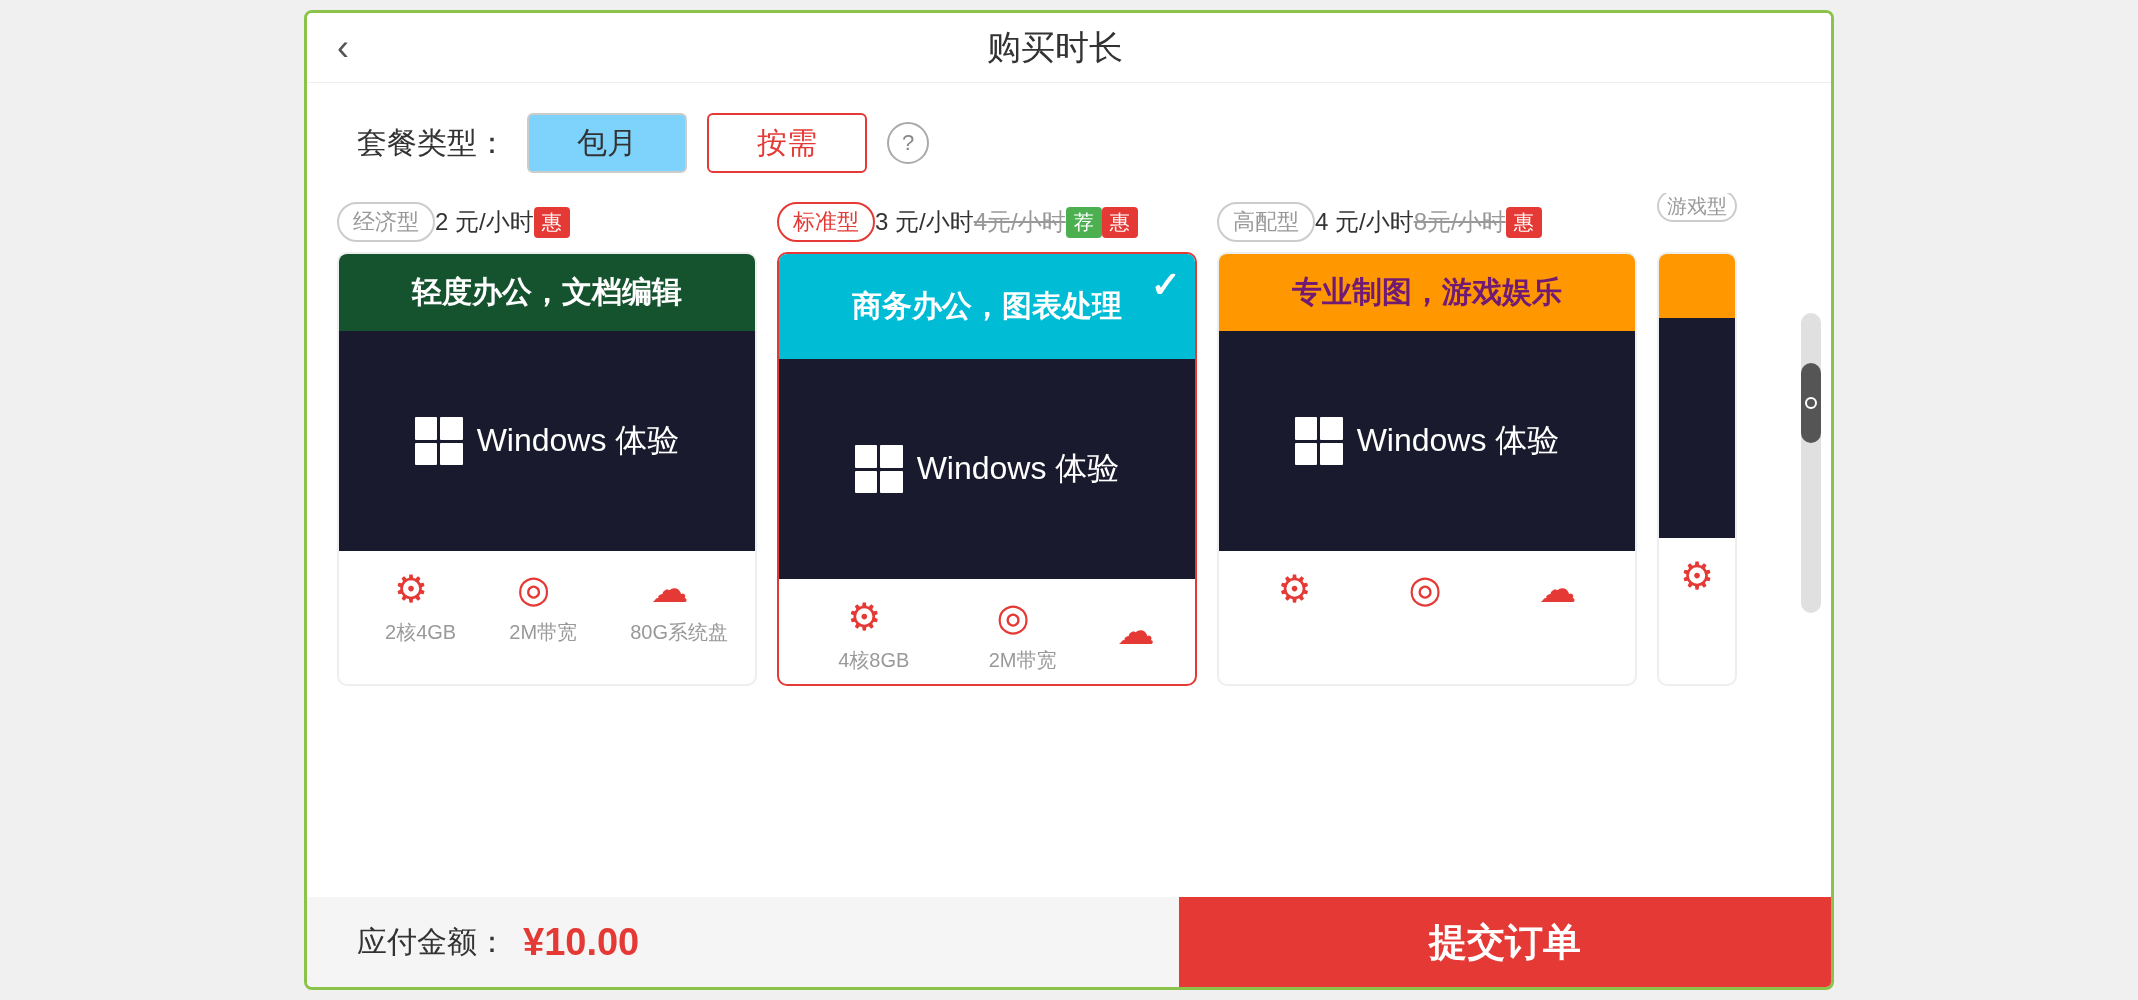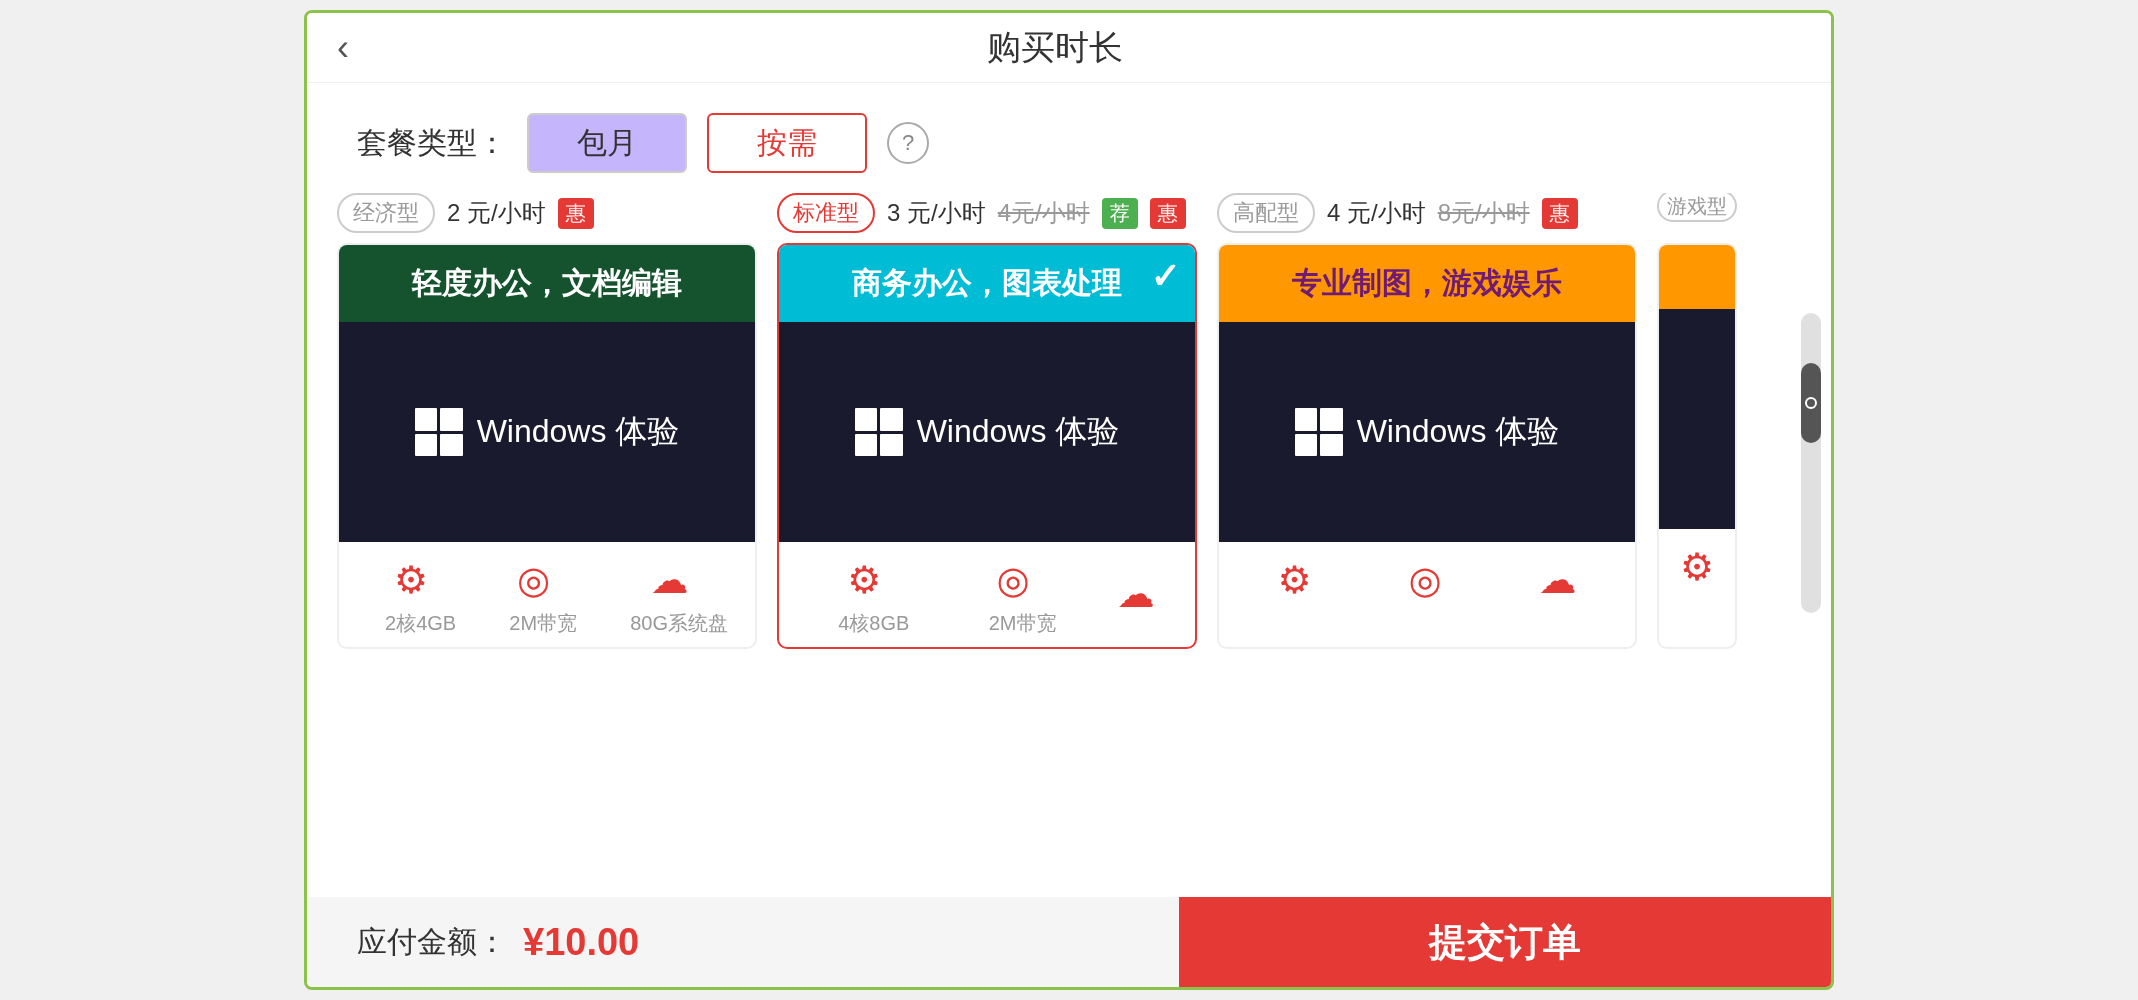--- a/index.html
+++ b/index.html
@@ -76,21 +76,21 @@
       height: 60px;
       border-radius: 6px;
       font-size: 30px;
       cursor: pointer;
       display: flex;
       align-items: center;
       justify-content: center;
     }
     .pkg-btn-monthly {
       border: 2px solid #ccc;
-      background: #c4b5fd;
+      background: #7dd3fc;
       color: #333;
     }
     .pkg-btn-ondemand {
       border: 2px solid #e53935;
       background: #fff;
       color: #e53935;
     }
     .help-icon {
       width: 42px;
       height: 42px;
@@ -127,22 +127,23 @@
       display: flex;
       gap: 20px;
       margin-bottom: 10px;
       flex-shrink: 0;
     }
     .plan-header {
       width: 420px;
       flex-shrink: 0;
       display: flex;
       align-items: center;
-      gap: 12px;
+      gap: 0;
       flex-wrap: wrap;
+      margin-top: 9px;
     }
     .plan-header-partial {
       width: 80px;
       flex-shrink: 0;
     }
     .plan-tag {
       border: 2px solid #ccc;
       border-radius: 20px;
       padding: 3px 14px;
       font-size: 22px;
@@ -210,21 +211,21 @@
     .card-header-green {
       background: #14532d;
       padding: 18px 0;
       text-align: center;
       font-size: 30px;
       color: #fff;
       font-weight: bold;
     }
     .card-header-teal {
       background: #00bcd4;
-      padding: 18px 0;
+      padding: 32px 0;
       text-align: center;
       font-size: 30px;
       color: #fff;
       font-weight: bold;
       position: relative;
     }
     .card-header-orange {
       background: #ff9800;
       padding: 18px 0;
       text-align: center;

